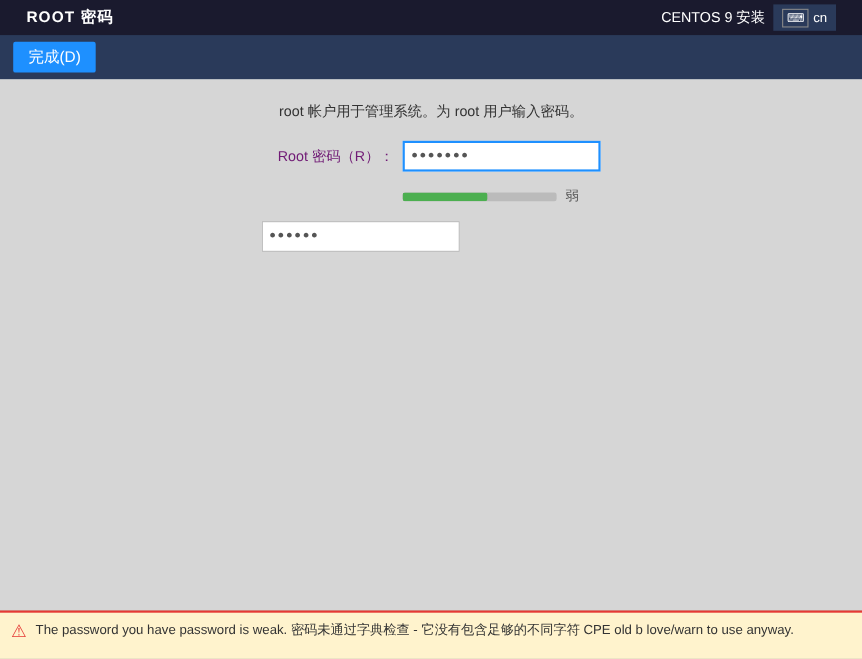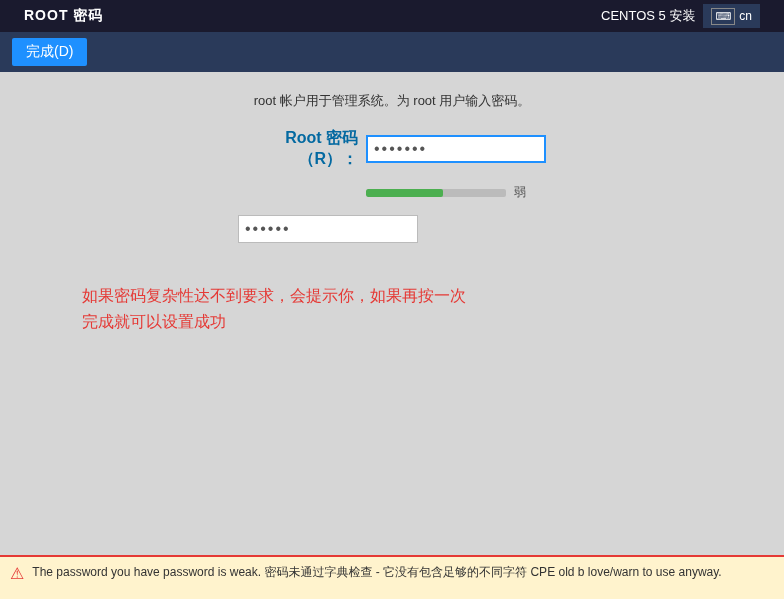--- a/index.html
+++ b/index.html
@@ -98,25 +98,24 @@
       align-items: flex-start;
     }
 
     .form-row {
       display: flex;
       align-items: center;
       gap: 8px;
     }
 
     .form-label {
-      font-size: 16px;
-      color: #0369a1;
+      font-size: 13px;
+      color: #701a75;
       width: 120px;
       text-align: right;
-      font-weight: bold;
     }
 
     .password-input {
       width: 180px;
       height: 28px;
       border: 2px solid #1e90ff;
       background: white;
       font-size: 16px;
       padding: 2px 6px;
       color: #555;
@@ -210,21 +209,21 @@
     }
   </style>
 </head>
 <body>
 
 <div class="page-wrapper">
 
   <div class="header">
     <span class="header-title">ROOT 密码</span>
     <div class="header-right">
-      <span class="header-centos">CENTOS 5 安装</span>
+      <span class="header-centos">CENTOS 9 安装</span>
       <button class="lang-btn">
         <span class="kb-icon">⌨</span>
         <span>cn</span>
       </button>
     </div>
   </div>
 
   <div class="toolbar">
     <button class="done-btn">完成(D)</button>
   </div>
@@ -244,23 +243,19 @@
           <div class="strength-bar-fill" style="width:55%"></div>
         </div>
         <span class="strength-label">弱</span>
       </div>
 
       <div class="form-row">
         <input type="password" class="confirm-input" value="123456" style="">
       </div>
     </div>
 
-    <div class="hint-area">
-      <p class="hint-text">如果密码复杂性达不到要求，会提示你，如果再按一次</p>
-      <p class="hint-text">完成就可以设置成功</p>
-    </div>
   </div>
 
   <div class="warning-bar">
     <span class="warning-icon">⚠</span>
     <span class="warning-text">The password you have password is weak.  密码未通过字典检查 - 它没有包含足够的不同字符 CPE old b love/warn to use anyway.</span>
   </div>
 </div>
 
 </body></html>

